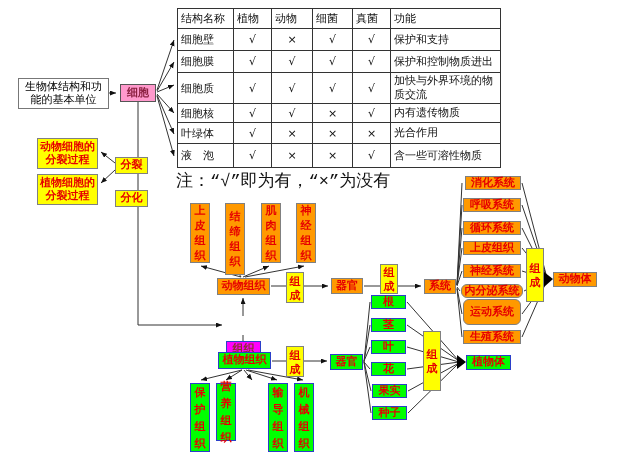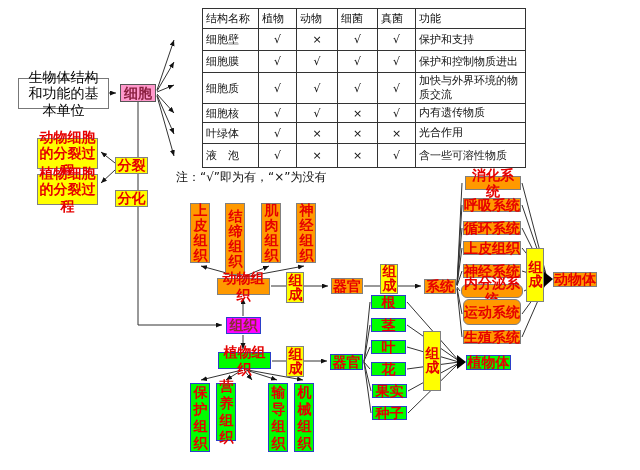--- a/index.html
+++ b/index.html
@@ -4,45 +4,45 @@
 <style>
   html,body{margin:0;padding:0;background:#fff;}
   #canvas{
     position:relative;width:640px;height:470px;background:#fff;overflow:hidden;
     font-family:"DejaVu Sans","Liberation Sans",sans-serif;
   }
   svg.wires{position:absolute;left:0;top:0;z-index:0;}
   .box{
     position:absolute;z-index:2;box-sizing:border-box;
     display:flex;align-items:center;justify-content:center;
-    text-align:center;font-size:14px;font-weight:bold;line-height:1.15;
+    text-align:center;font-size:11px;font-weight:bold;line-height:1.15;
   }
   .orange{background:#FF9900;border:1px solid #808080;color:#E60000;}
   .yellow{background:#FFFF00;border:1px solid #808080;color:#E60000;}
   .green {background:#00FF00;border:1px solid #2B3FC9;color:#E60000;}
-  .magenta{background:#FF00FF;border:1px solid #2B3FC9;color:#8B3030;}
+  .magenta{background:#FF00FF;border:1px solid #2B3FC9;color:#8B3030;margin-top:24px;}
   .pink  {background:#FF99CC;border:1px solid #555555;color:#8B2040;}
   .white {background:#FFFFFF;border:1px solid #777777;color:#000000;font-weight:normal;}
   .vbox span{display:block;width:13px;margin:0 auto;word-break:break-all;
     text-align:center;line-height:15px;font-family:Liberation Serif, serif;}
   .vbox.tall span{line-height:17px;}
   .vbox.duo span{line-height:14px;}
   table.cells{
     position:absolute;left:177px;top:8px;z-index:2;border-collapse:collapse;
-    table-layout:fixed;background:#fff;font-size:11px;color:#111;margin-left:25px;
+    table-layout:fixed;background:#fff;font-size:11px;color:#111;
   }
   table.cells td,table.cells th{
     border:1px solid #333;padding:0 3px;font-weight:normal;
     overflow:hidden;vertical-align:middle;
   }
   table.cells th{text-align:left;}
   td.chk{text-align:center;}
   td.nm{text-align:left;}
   td.fn{text-align:left;line-height:1.25;}
-  .note{position:absolute;left:176px;top:169px;z-index:2;font-size:12px;color:#111;}
+  .note{position:absolute;left:176px;top:169px;z-index:2;font-size:17px;color:#111;font-family:Liberation Mono, monospace;}
 </style>
 </head>
 <body>
 
 <div id="canvas">
 
   <svg class="wires" width="640" height="470">
     <defs>
       <marker id="arr" markerWidth="7" markerHeight="6" refX="6" refY="2.5" orient="auto" markerUnits="userSpaceOnUse">
         <path d="M0,0 L6,2.5 L0,5 Z" fill="#111"></path>

